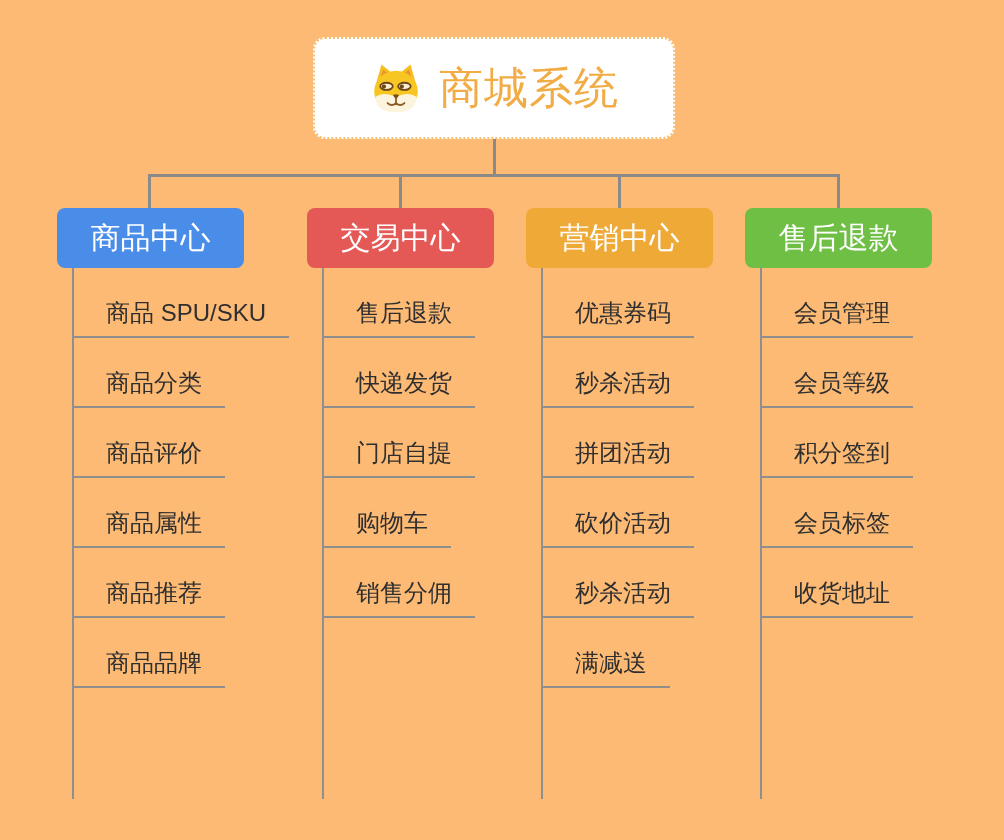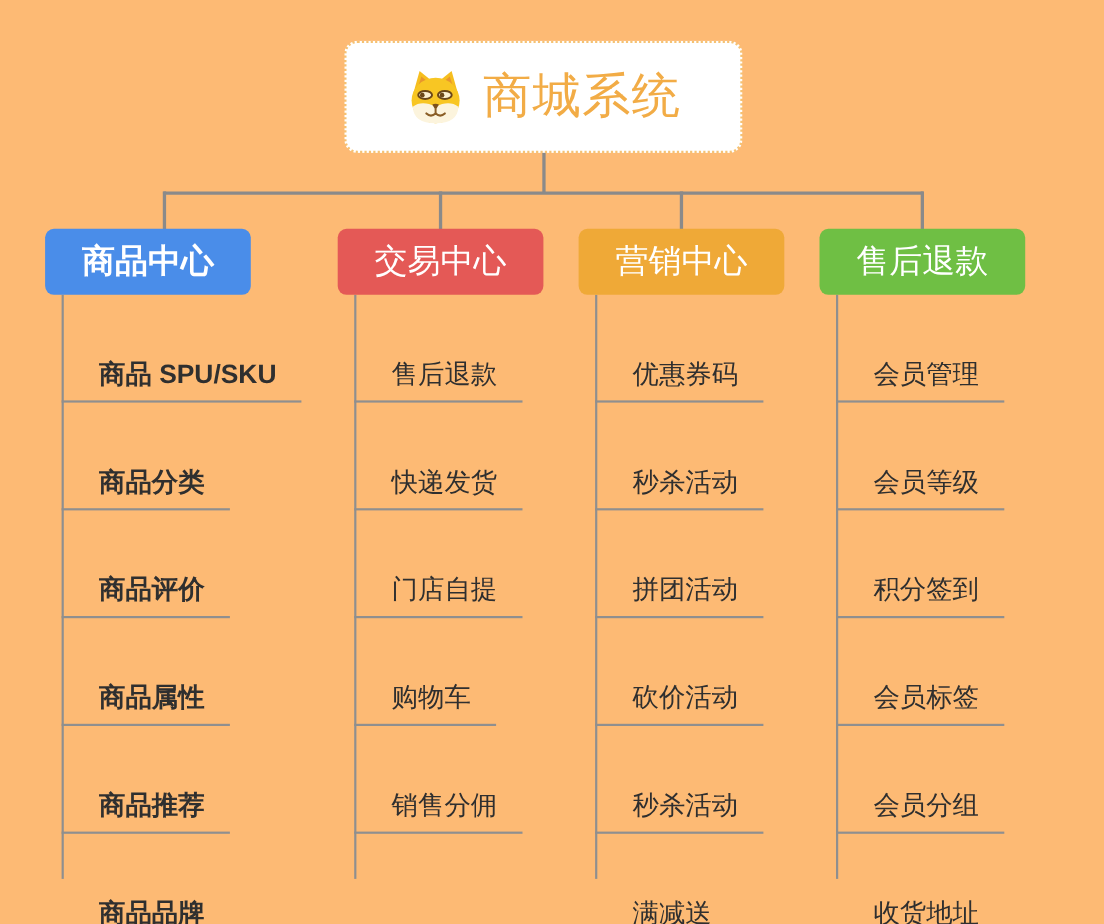--- a/index.html
+++ b/index.html
@@ -41,21 +41,21 @@
   .conn.stub  { left: 493px; top: 139px; width: 3px; height: 36px; }
   .conn.hline { left: 148px; top: 174px; width: 692px; height: 3px; border-radius: 2px; }
   .conn.drop  { top: 174px; width: 3px; height: 36px; }
   .conn.drop-0 { left: 148px; }
   .conn.drop-1 { left: 399px; }
   .conn.drop-2 { left: 618px; }
   .conn.drop-3 { left: 837px; }
 
   
   .branch-col { position: absolute; top: 208px; width: 187px; }
-  .branch-col.col-0 { left: 41px; font-weight: bold; }
+  .branch-col.col-0 { left: 57px; }
   .branch-col.col-1 { left: 307px; }
   .branch-col.col-2 { left: 526px; }
   .branch-col.col-3 { left: 745px; }
 
   .branch-header {
     width: 187px; height: 60px;
     border-radius: 8px;
     display: flex;
     align-items: center;
     justify-content: center;
@@ -74,21 +74,21 @@
     background: #8f8f8f;
   }
 
   .leaves {
     position: absolute;
     left: 15px; top: 60px;
     display: flex;
     flex-direction: column;
   }
   .leaf {
-    height: 98px;
+    height: 70px;
     display: flex;
     align-items: flex-end;
   }
   .leaf-label {
     display: inline-block;
     font-size: 24px;
     line-height: 28px;
     color: #2f2f2f;
     white-space: nowrap;
     padding: 0 23px 9px 34px;
@@ -215,21 +215,18 @@
       <div class="leaf">
           <span class="leaf-label">会员等级</span>
         </div>
       <div class="leaf">
           <span class="leaf-label">积分签到</span>
         </div>
       <div class="leaf">
           <span class="leaf-label">会员标签</span>
         </div>
       <div class="leaf">
-          <span class="leaf-label">会员分组</span>
-        </div>
-      <div class="leaf">
           <span class="leaf-label">收货地址</span>
         </div>
     </div>
   </div>
 
 </div>
 
 </body></html>

